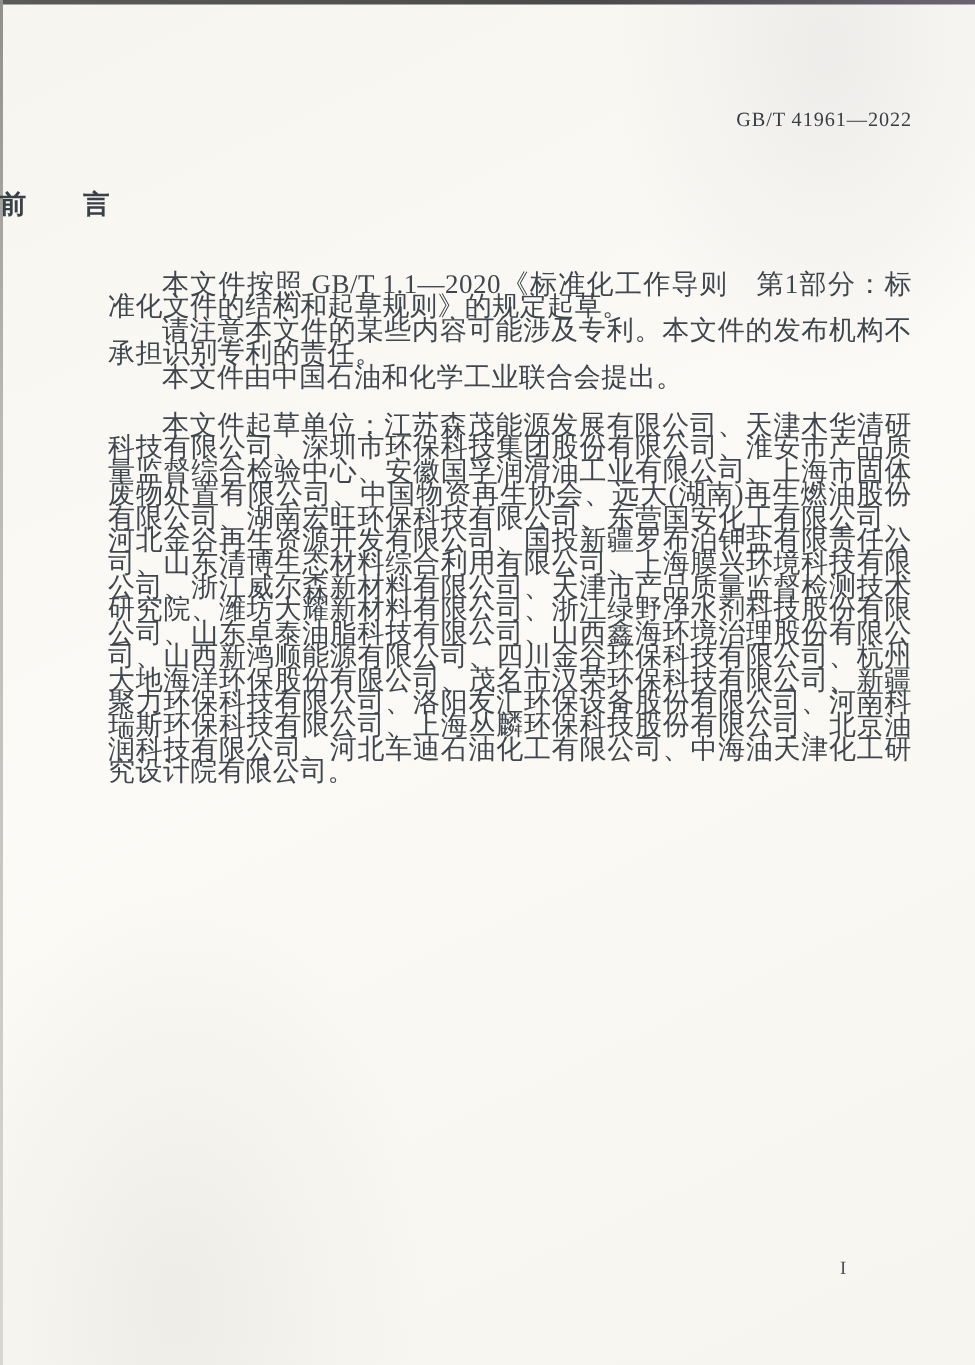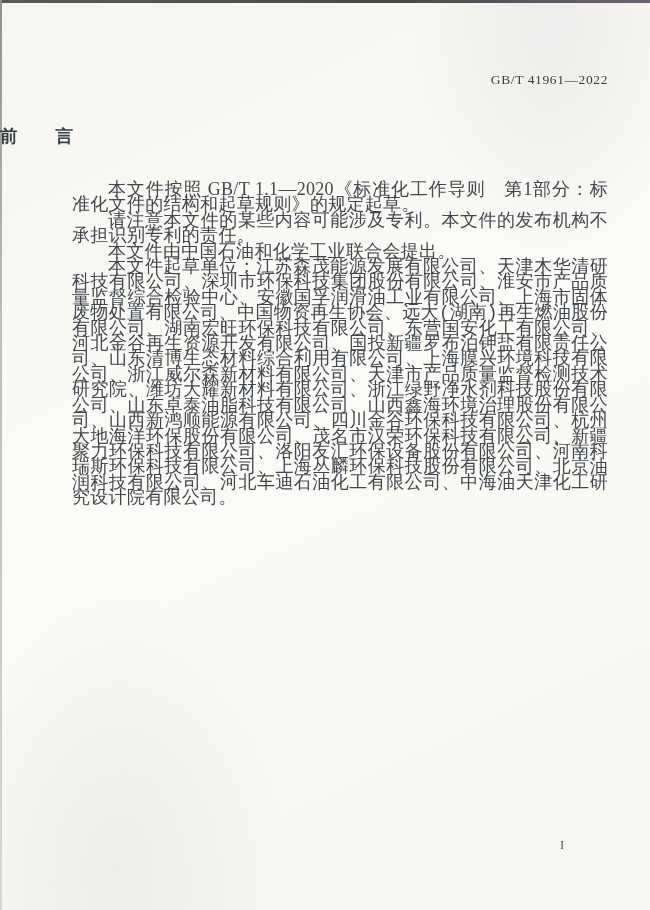--- a/index.html
+++ b/index.html
@@ -62,22 +62,21 @@
     line-height: 15.4px;
     letter-spacing: 0.3px;
     text-align: justify;
     color: #40464e;
   }
   .body-text p {
     margin: 0;
     text-indent: 2em;
   }
   .body-text p.gap-before {
-    margin-top: 1px;
-    font-family: Liberation Mono, monospace;
+    margin-top: 17px;
   }
   .page-number {
     position: absolute;
     top: 838px;
     left: 560px;
     font-size: 12.5px;
     color: #4c525a;
     font-family: "Liberation Serif", serif;
   }
 </style>

